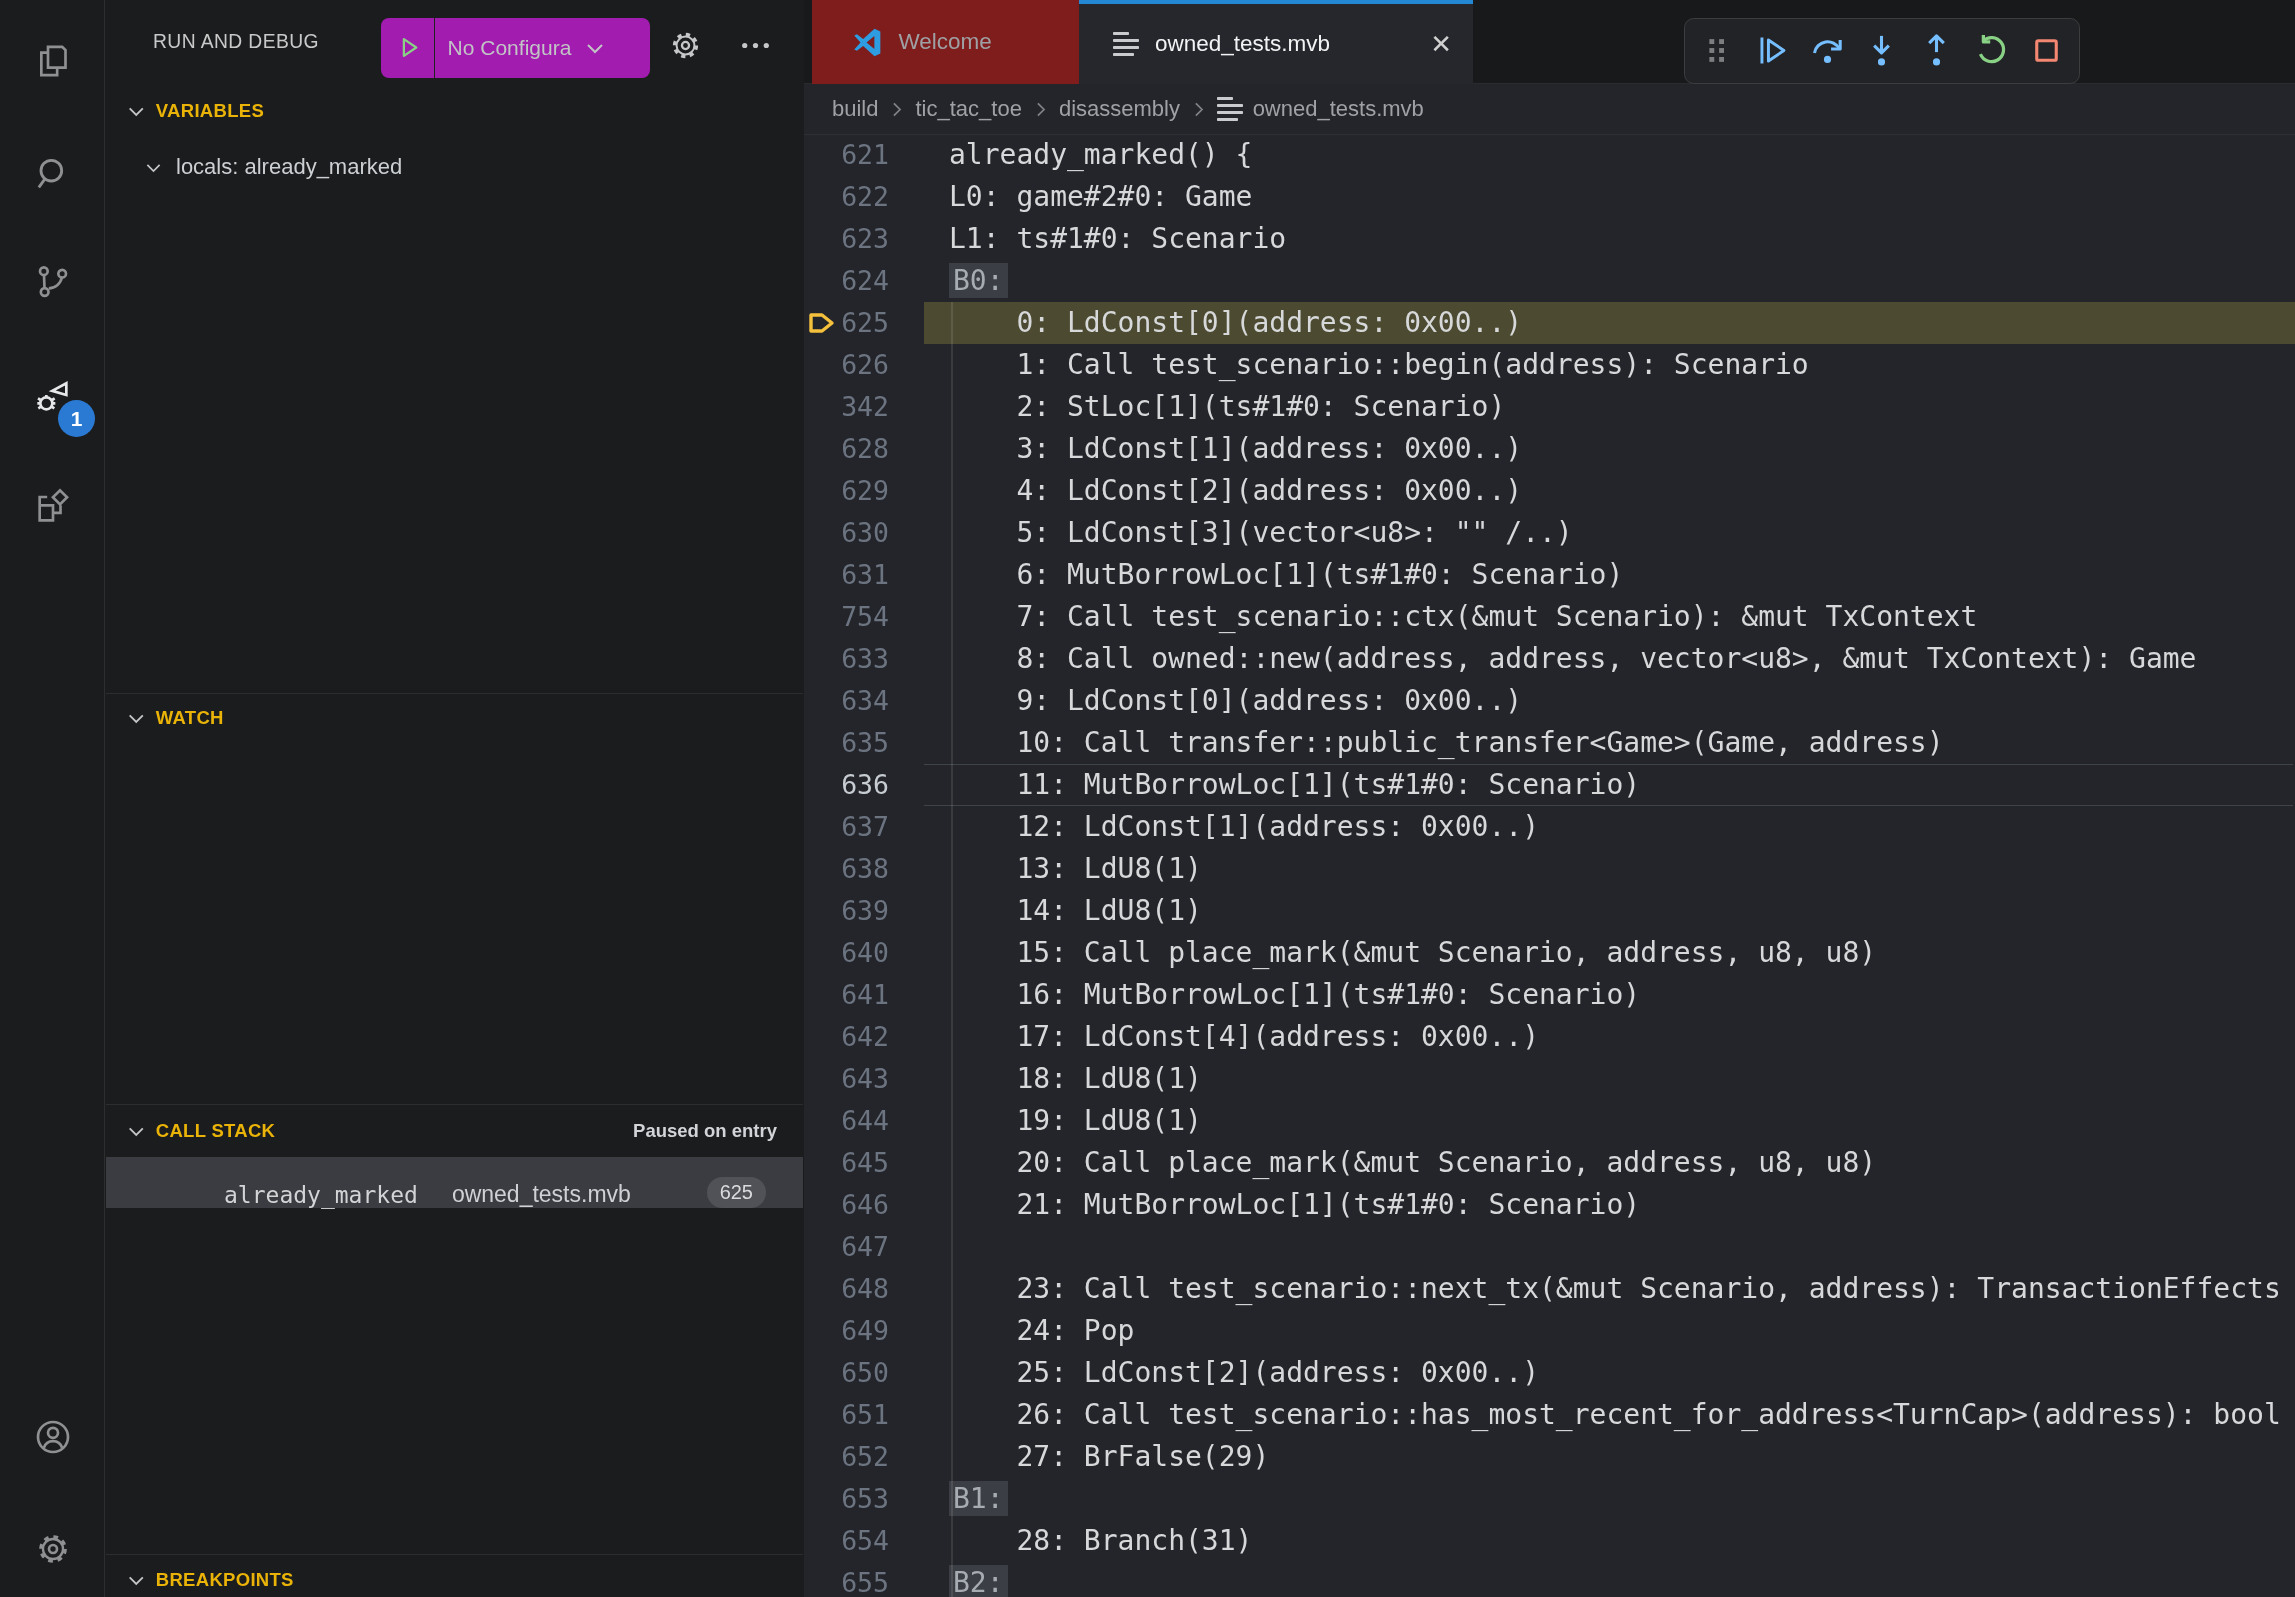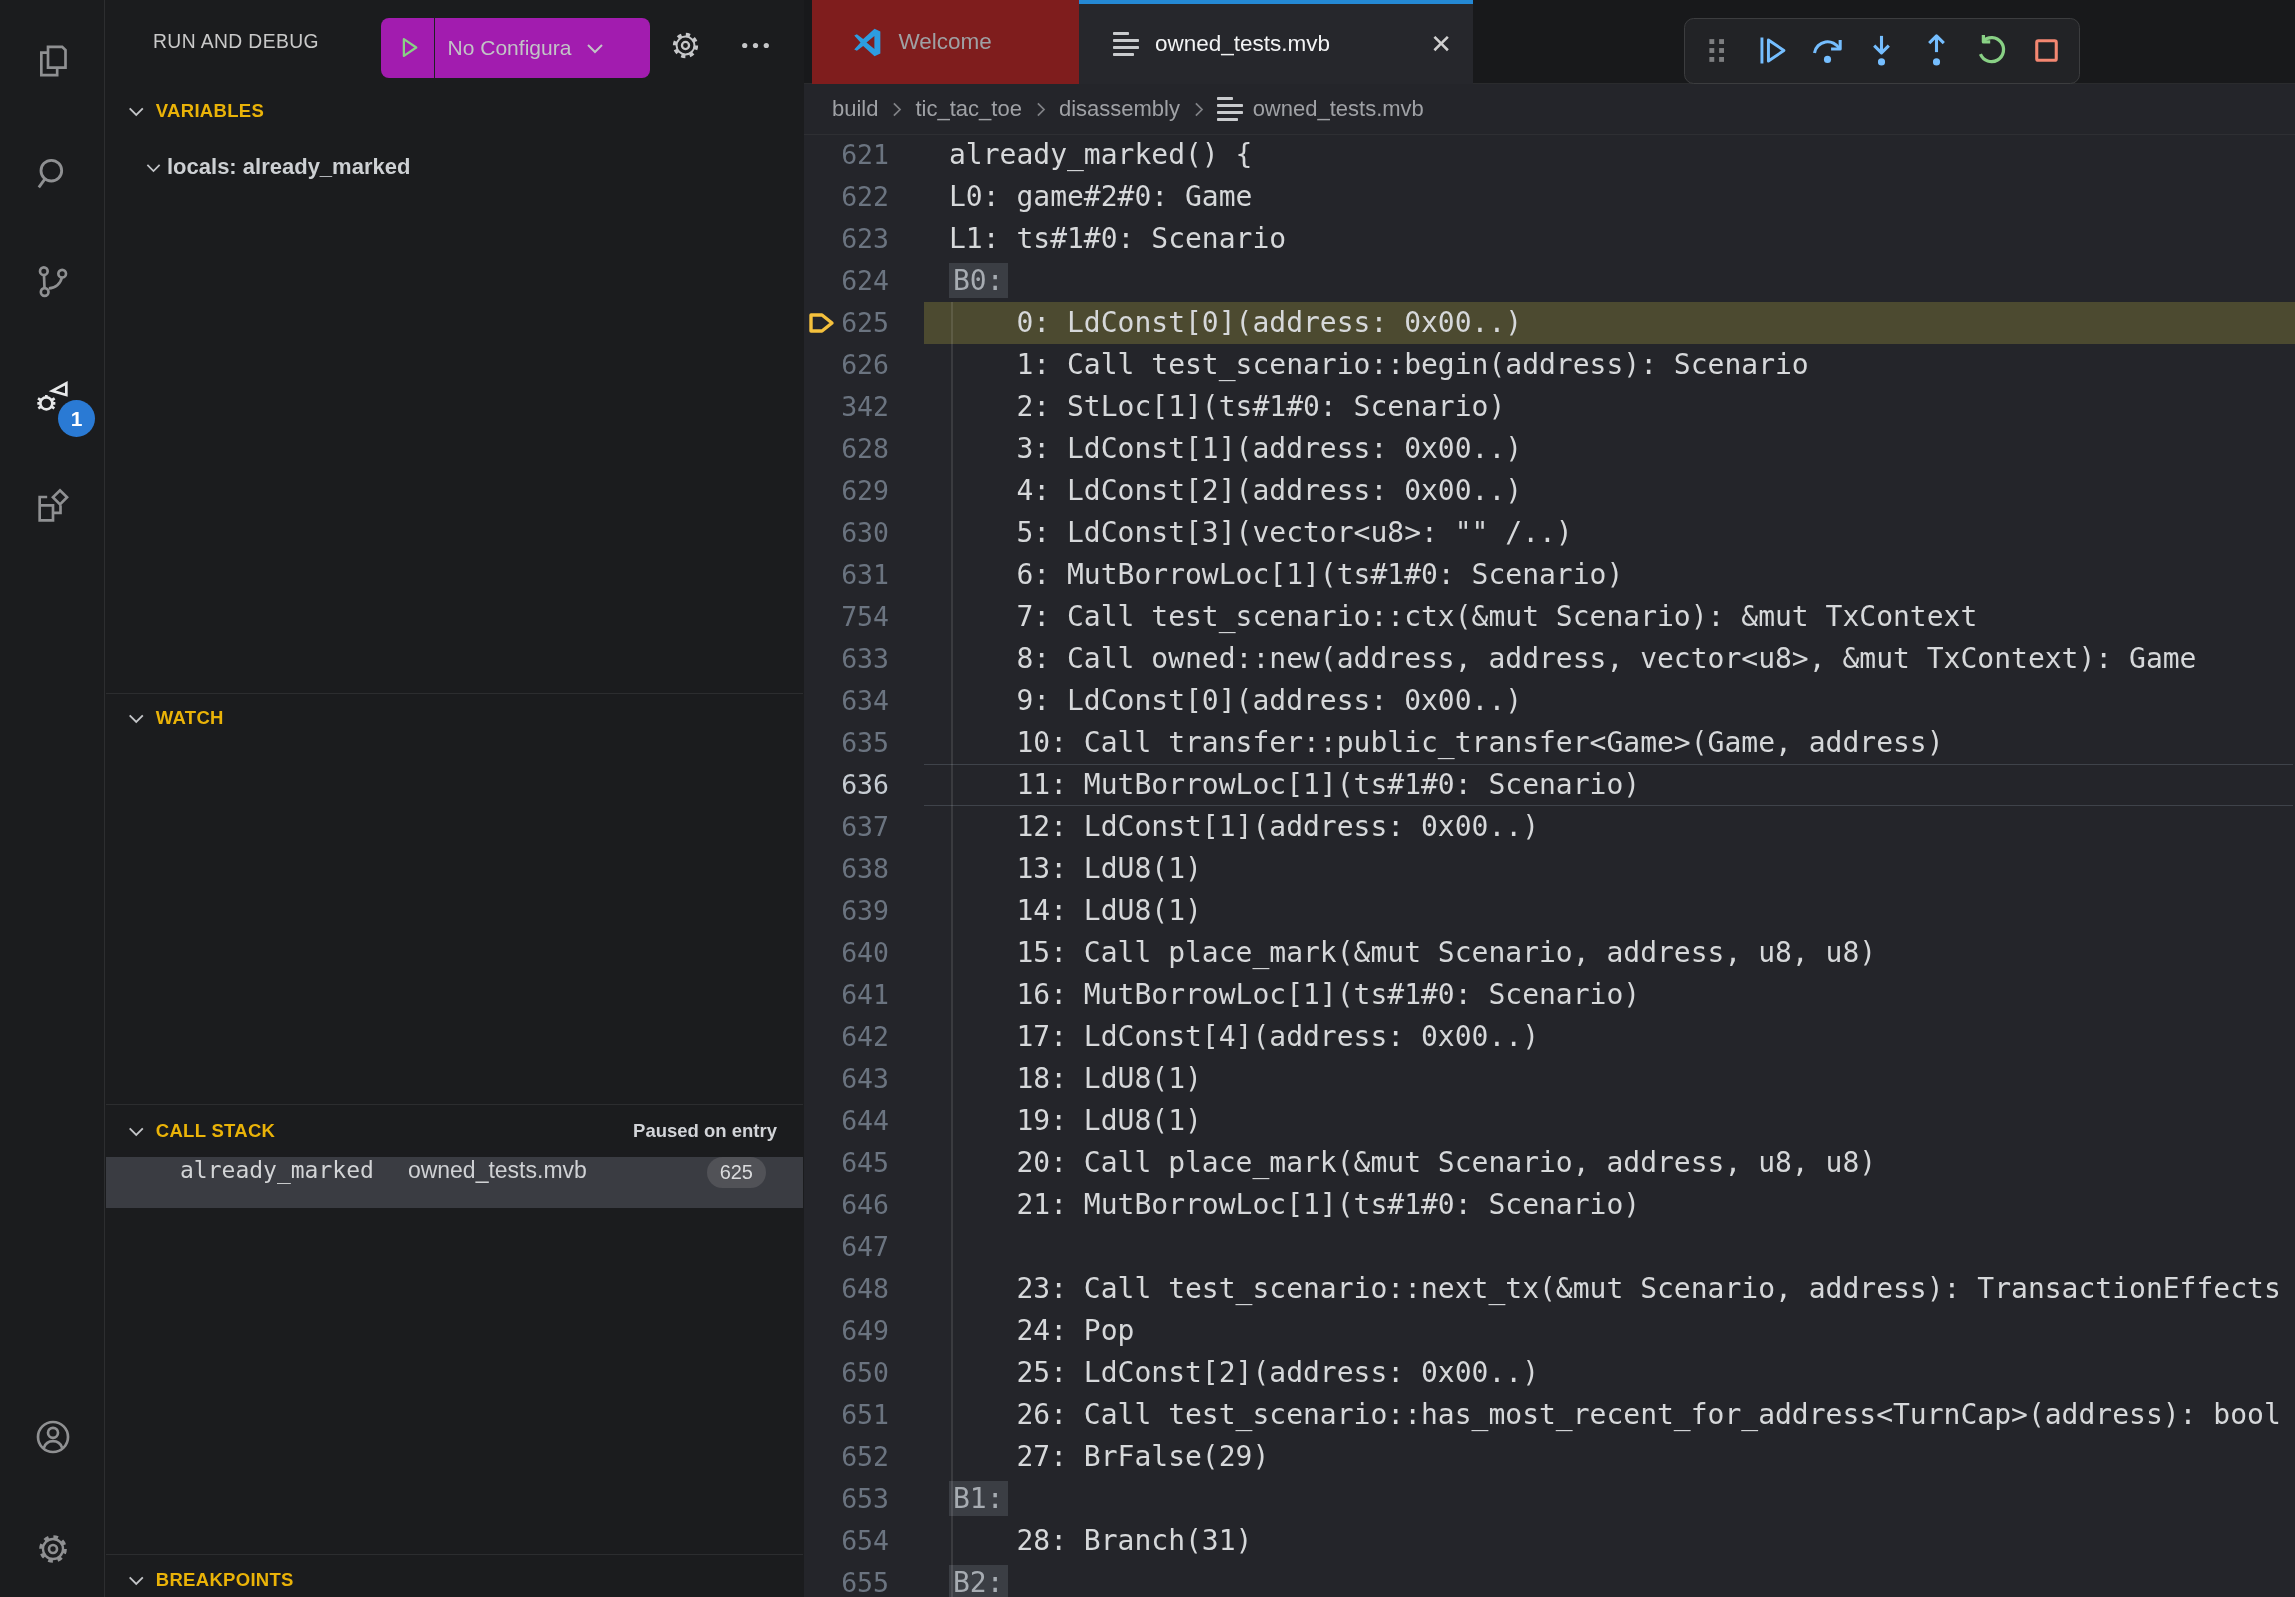--- a/index.html
+++ b/index.html
@@ -33,24 +33,24 @@
   .section-border { position:absolute; left:0; width:697px; border-top:1.6px solid #2c2d2f; }
   .section-head { position:absolute; left:0; width:697px; height:42px; display:flex;
                   align-items:center; cursor:pointer; }
   .section-head .chev { width:22.5px; height:22.5px; color:#c3c5c8; margin-left:19.3px; flex:none; }
   .section-head .lbl { font-size:18.5px; font-weight:bold; color:#eab308; margin-left:8px; letter-spacing:0.3px; }
   .section-head .right-note { margin-left:auto; margin-right:26px; font-size:18.5px; font-weight:bold; color:#d2d4d8; }
 
   #locals-row { position:absolute; left:0; top:146px; width:697px; height:42px; display:flex;
                 align-items:center; cursor:pointer; }
   #locals-row .chev { width:21px; height:21px; color:#c3c5c8; margin-left:37px; flex:none; }
-  #locals-row .lbl { font-size:22px; font-weight:bold; color:#cdd0d3; margin-left:3px; }
+  #locals-row .lbl { font-size:22px; font-weight:normal; color:#cdd0d3; margin-left:12px; }
 
   #frame-row { position:absolute; left:0; top:1157px; width:697px; height:51px; background:#3a3c42;
-               display:flex; align-items:flex-start; cursor:pointer; }
+               display:flex; align-items:flex-end; cursor:pointer;padding-left:44px; }
   #frame-name { font-family:"DejaVu Sans Mono", monospace; font-size:23px; color:#d2d4d6; margin-left:74px; }
   #frame-file { font-size:23px; color:#cfd1d4; margin-left:34px; }
   #frame-line-badge { margin-left:auto; margin-right:37px; background:#515257; color:#dadbdd;
                       border-radius:17.7px; font-size:20px; padding:4px 13px; }
 
   
   #editor { position:absolute; left:804px; top:0; width:1491px; height:1597px; background:#24252a; }
   #tabbar { position:absolute; left:0; top:0; width:1491px; height:84px; background:#18191b;
             border-bottom:0.8px solid #2a2b2d; }
   .tab { position:absolute; top:0; height:84px; display:flex; align-items:center; cursor:pointer; }

